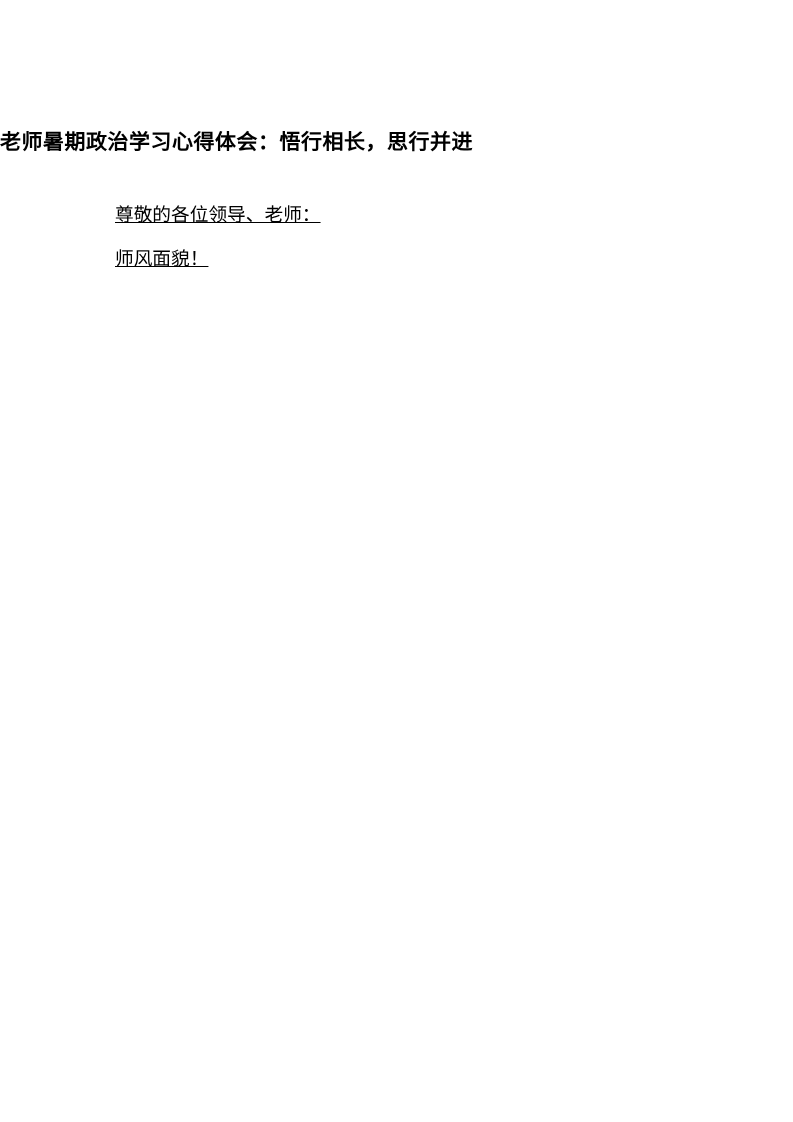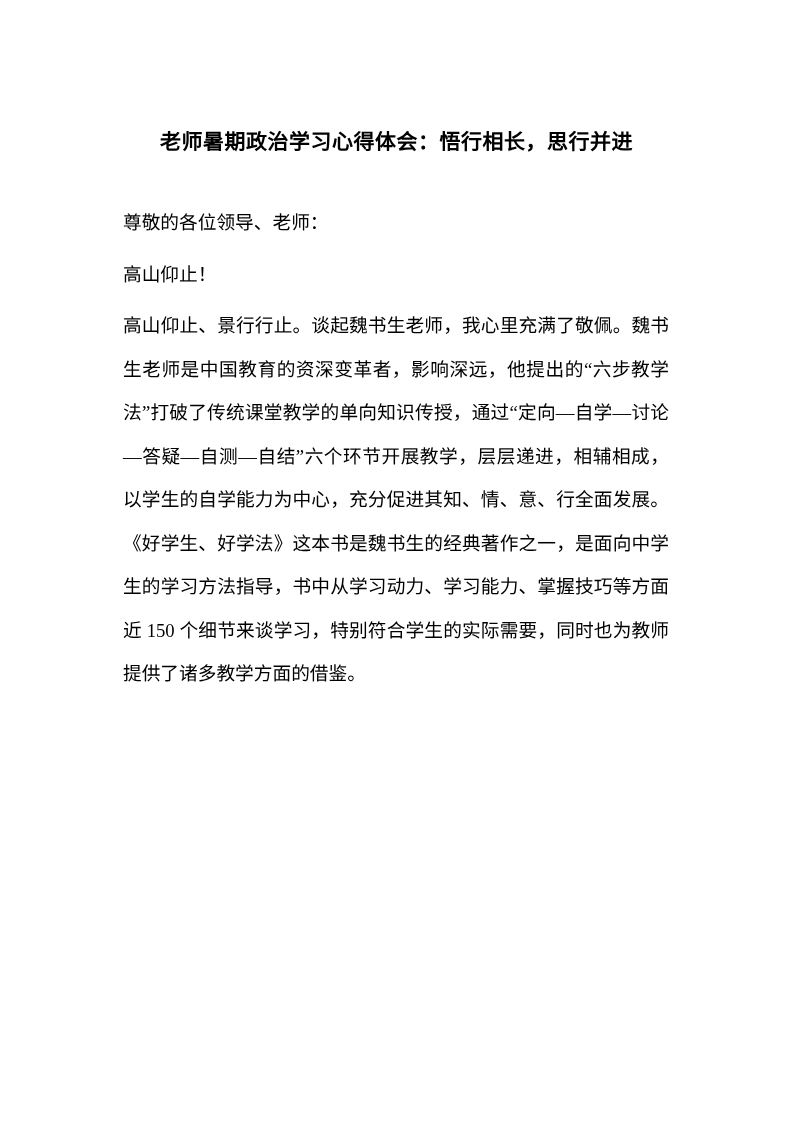--- a/index.html
+++ b/index.html
@@ -15,47 +15,47 @@
     overflow: hidden;
     font-family: "Liberation Serif", serif;
     color: #000000;
   }
   .doc-title {
     position: absolute;
     top: 126px;
     left: 0;
     width: 100%;
     margin: 0;
-    text-align: center;
+    text-align: left;
     font-size: 21px;
     font-weight: bold;
     line-height: 32px;
     letter-spacing: 0.5px;
   }
   .doc-body {
     position: absolute;
     top: 193px;
     left: 115px;
     width: 562px;
     font-size: 18.7px;
     line-height: 43.5px;
     text-align: justify;
     text-justify: inter-ideograph;
   }
   .doc-body p {
-    margin: 8px;
+    margin: 0;
     padding: 0;
     word-break: break-all;
     overflow-wrap: anywhere;
+    text-decoration: underline;
   }
 </style>
 </head>
 <body>
 
 <div class="page">
   <h1 class="doc-title">老师暑期政治学习心得体会：悟行相长，思行并进</h1>
 
   <div class="doc-body">
     <p>尊敬的各位领导、老师：</p>
-    <p>高山仰止！</p>
-    <p>高山仰止、景行行止。谈起魏书生老师，我心里充满了敬佩。魏书生老师是中国教育的资深变革者，影响深远，他提出的“六步教学法”打破了传统课堂教学的单向知识传授，通过“定向—自学—讨论—答疑—自测—自结”六个环节开展教学，层层递进，相辅相成，以学生的自学能力为中心，充分促进其知、情、意、行全面发展。《好学生、好学法》这本书是魏书生的经典著作之一，是面向中学生的学习方法指导，书中从学习动力、学习能力、掌握技巧等方面近 150 个细节来谈学习，特别符合学生的实际需要，同时也为教师提供了诸多教学方面的借鉴。</p>
+    <p>师风面貌！</p>
   </div>
 </div>
 
 </body></html>

